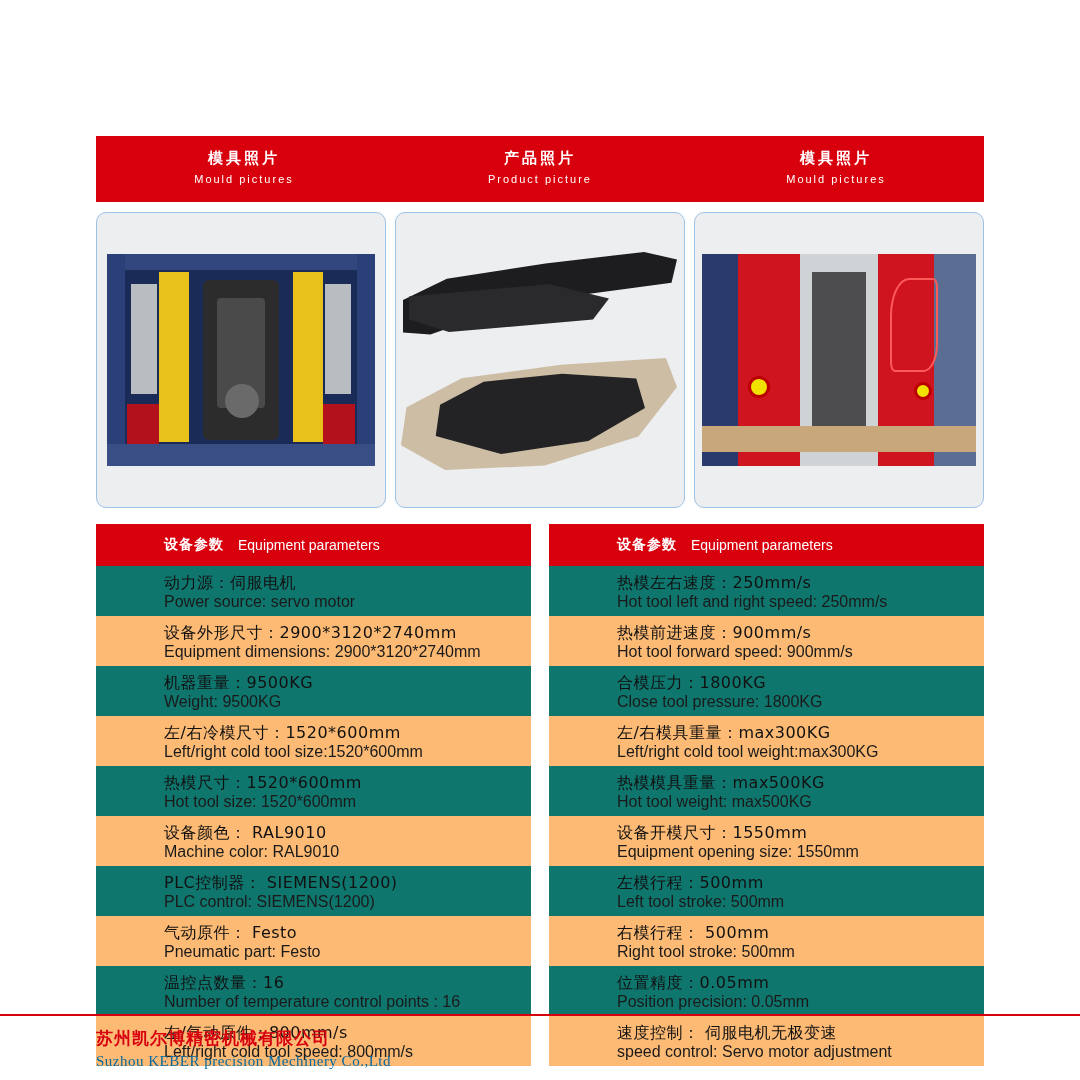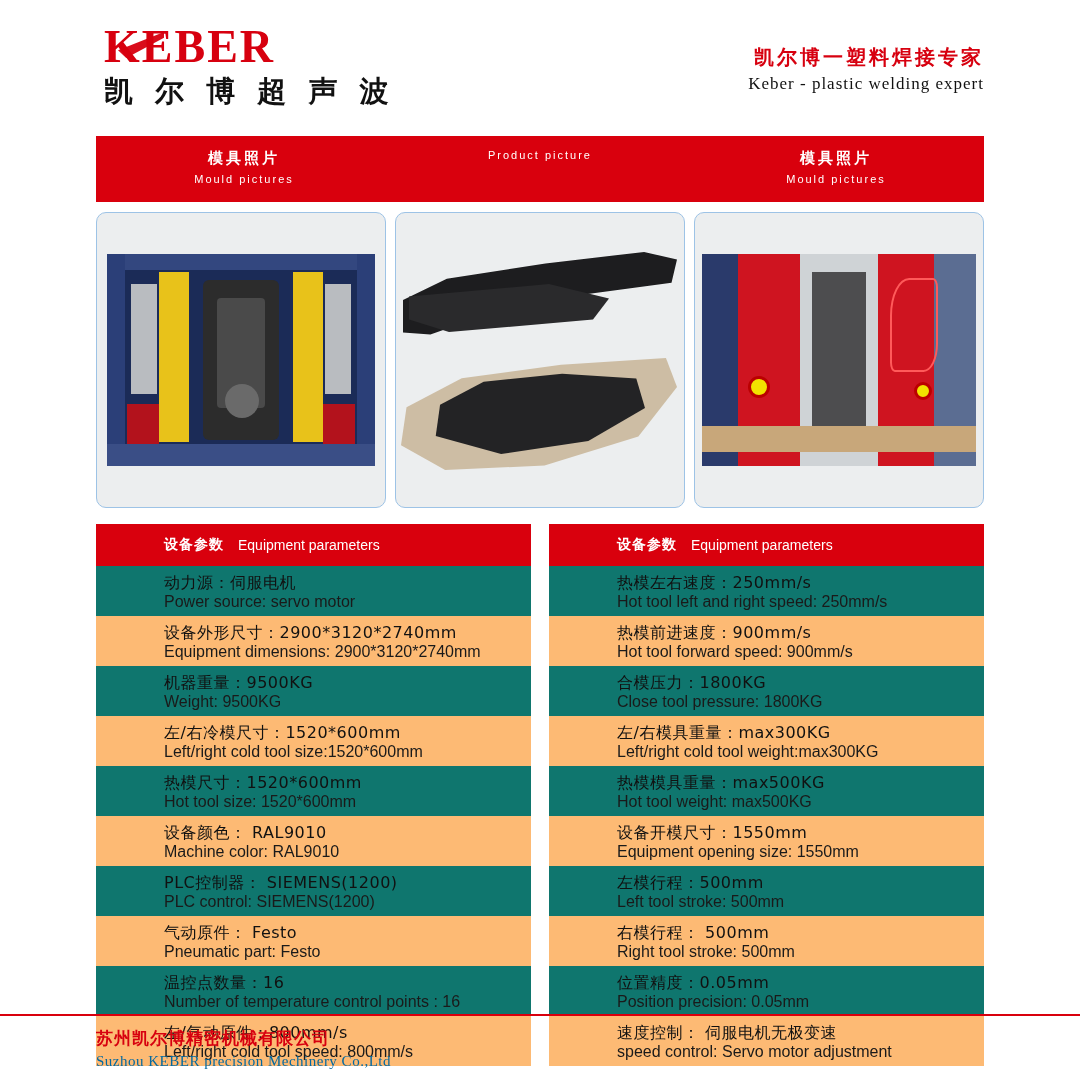--- a/index.html
+++ b/index.html
@@ -294,40 +294,28 @@
     color: #0369a1;
     line-height: 22px;
     letter-spacing: 0.5px;
   }
 </style>
 </head>
 <body>
 
 <div class="page">
 
-  <div class="header">
-    <div class="logo-block">
-      <div class="logo-main">
-        <span class="logo-swoosh"></span>
-        <span>KEBER</span>
-      </div>
-      <div class="logo-sub">凯 尔 博 超 声 波</div>
-    </div>
-    <div class="slogan">
-      <div class="slogan-cn">凯尔博一塑料焊接专家</div>
-      <div class="slogan-en">Keber - plastic welding expert</div>
-    </div>
-  </div>
 
   <div class="banner">
     <div class="banner-cell">
       <div class="banner-cn">模具照片</div>
       <div class="banner-en">Mould pictures</div>
     </div>
     <div class="banner-cell">
+      <div class="banner-cn">产品照片</div>
       <div class="banner-en">Product picture</div>
     </div>
     <div class="banner-cell">
       <div class="banner-cn">模具照片</div>
       <div class="banner-en">Mould pictures</div>
     </div>
   </div>
 
   <div class="photos">
 

